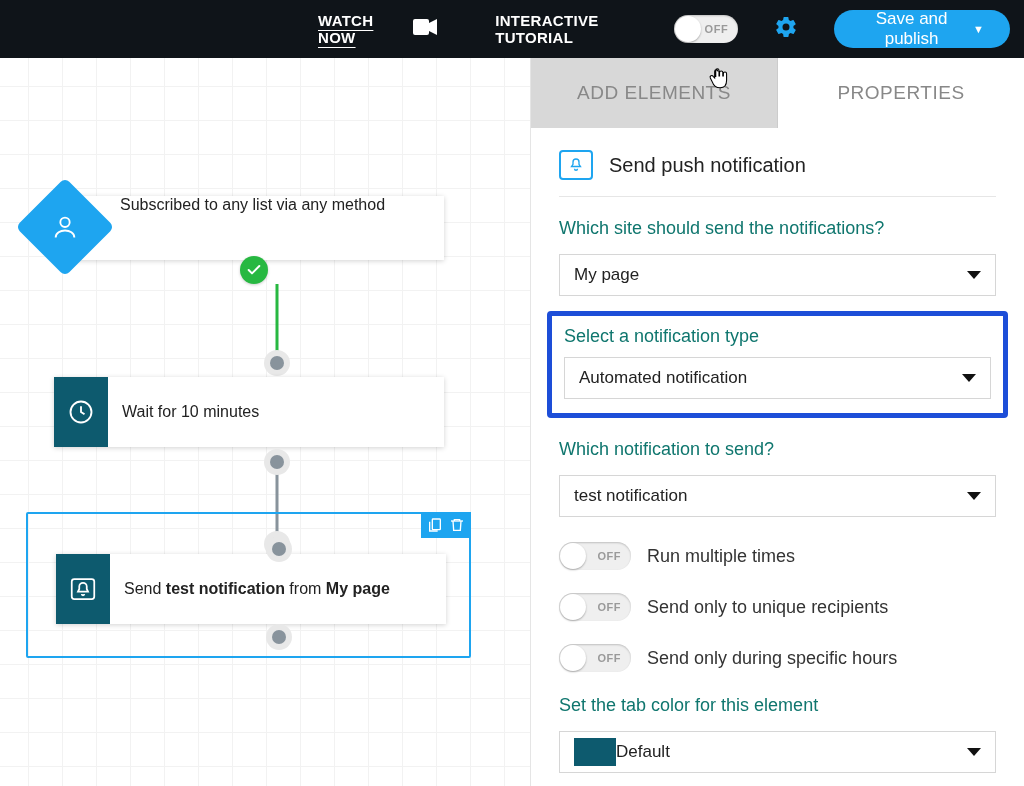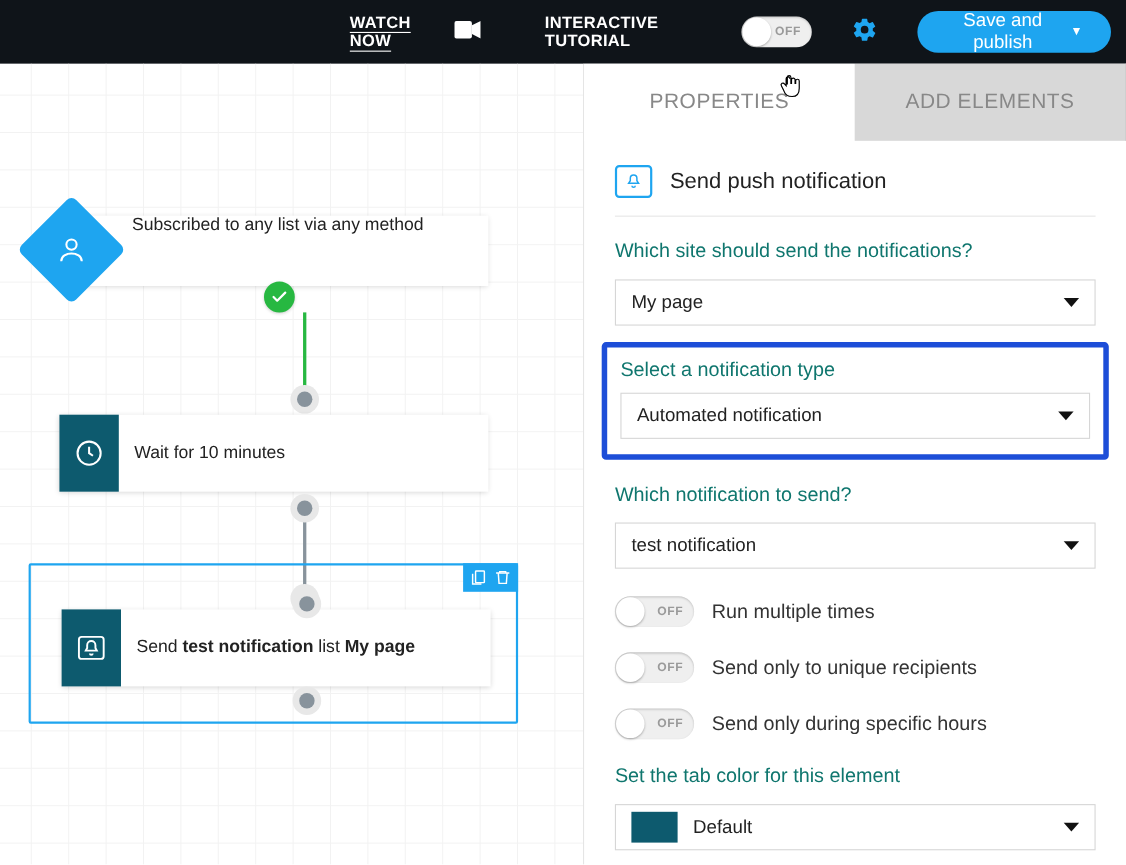--- a/index.html
+++ b/index.html
@@ -181,21 +181,21 @@
   .highlight-box {
     border: 5px solid #1d4ed8;
     border-radius: 4px;
     padding: 10px 12px 14px 12px;
     margin: 0 -12px;
   }
 
   .toggle-row { display:flex; align-items:center; gap: 16px; height: 36px; }
   .toggle-row .rlabel { font-size: 18px; color: #333; }
 
-  .color-select { display:flex; align-items:center; gap: 14px; }
+  .color-select { display:flex; align-items:center; gap: 0; }
   .color-swatch { width: 42px; height: 28px; background: #0d5a6e; }
 
 </style>
 </head>
 <body>
 
 <div class="topbar">
   <div class="topbar-spacer"></div>
   <div class="watch-now-wrap">
     <span class="watch-now">WATCH NOW</span>
@@ -278,34 +278,34 @@
       <div class="push-wrap" style="width:390px;">
         <div class="node push-node">
           <div class="icon-box">
             <svg width="30" height="30" viewBox="0 0 24 24" fill="none" stroke="#fff" stroke-width="1.4">
                 <rect x="3" y="4" width="18" height="16" rx="2"></rect>
                 <path d="M12 7a3 3 0 0 0-3 3v2l-1 2h8l-1-2v-2a3 3 0 0 0-3-3Z"></path>
                 <path d="M11 16a1 1 0 0 0 2 0"></path>
               </svg>
           </div>
           <span class="label">
-            <span>Send </span><b>test notification</b><span> list </span><b>My page</b>
+            <span>Send </span><b>test notification</b><span> from </span><b>My page</b>
           </span>
         </div>
         <div class="dot" style="top:-12px;left:223px;"></div>
         <div class="dot" style="top:76px;left:223px;"></div>
       </div>
     </div>
 
   </div>
 
   <div class="panel">
     <div class="tabs">
+      <div class="tab inactive">ADD ELEMENTS</div>
       <div class="tab active">PROPERTIES</div>
-      <div class="tab inactive">ADD ELEMENTS</div>
     </div>
     <span class="cursor-hand">
       <svg width="26" height="28" viewBox="0 0 24 24">
           <path fill="#fff" stroke="#000" stroke-width="1" d="M9 11V5a1.5 1.5 0 0 1 3 0v5h.5V7a1.5 1.5 0 0 1 3 0v3h.5V8a1.5 1.5 0 0 1 3 0v6c0 4-2 7-6 7s-6-2-7-5l-2-4a1.5 1.5 0 0 1 2.6-1.5L8 12V6a1.5 1.5 0 0 1 3 0"></path>
         </svg>
     </span>
 
     <div class="panel-body">
 
       <div class="panel-header">

